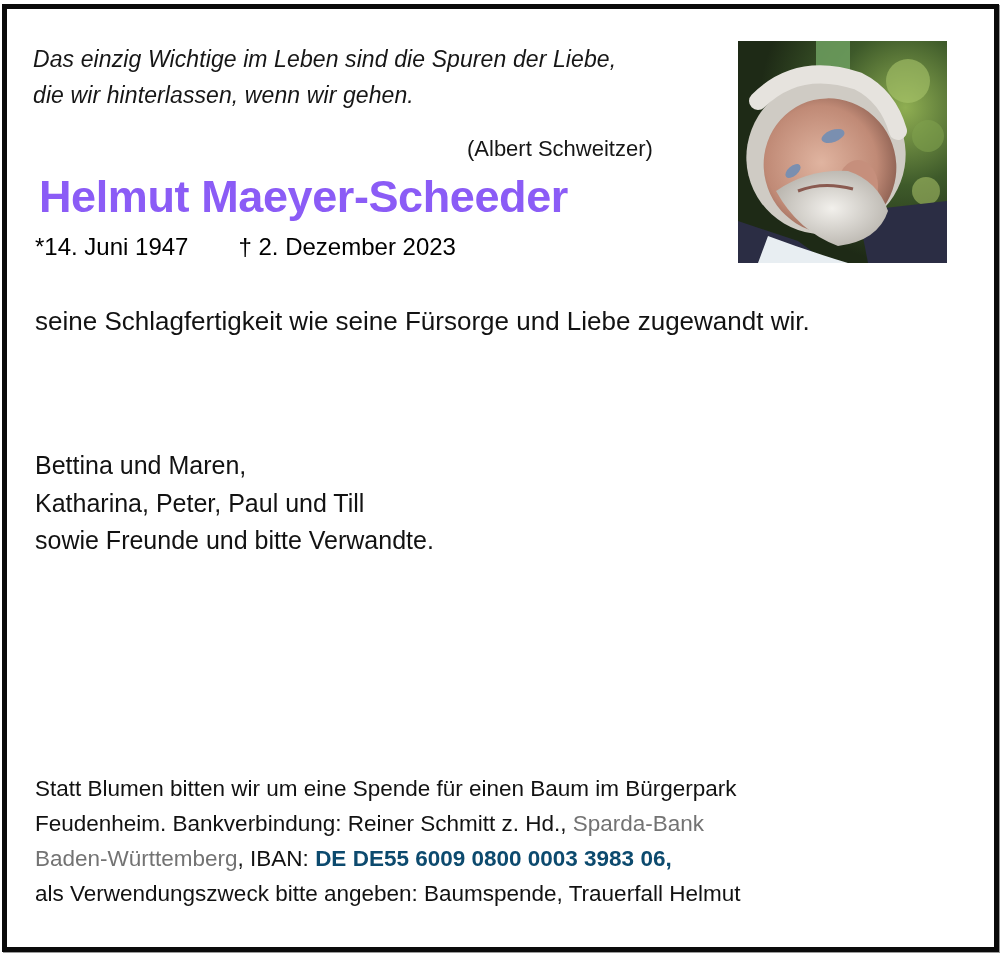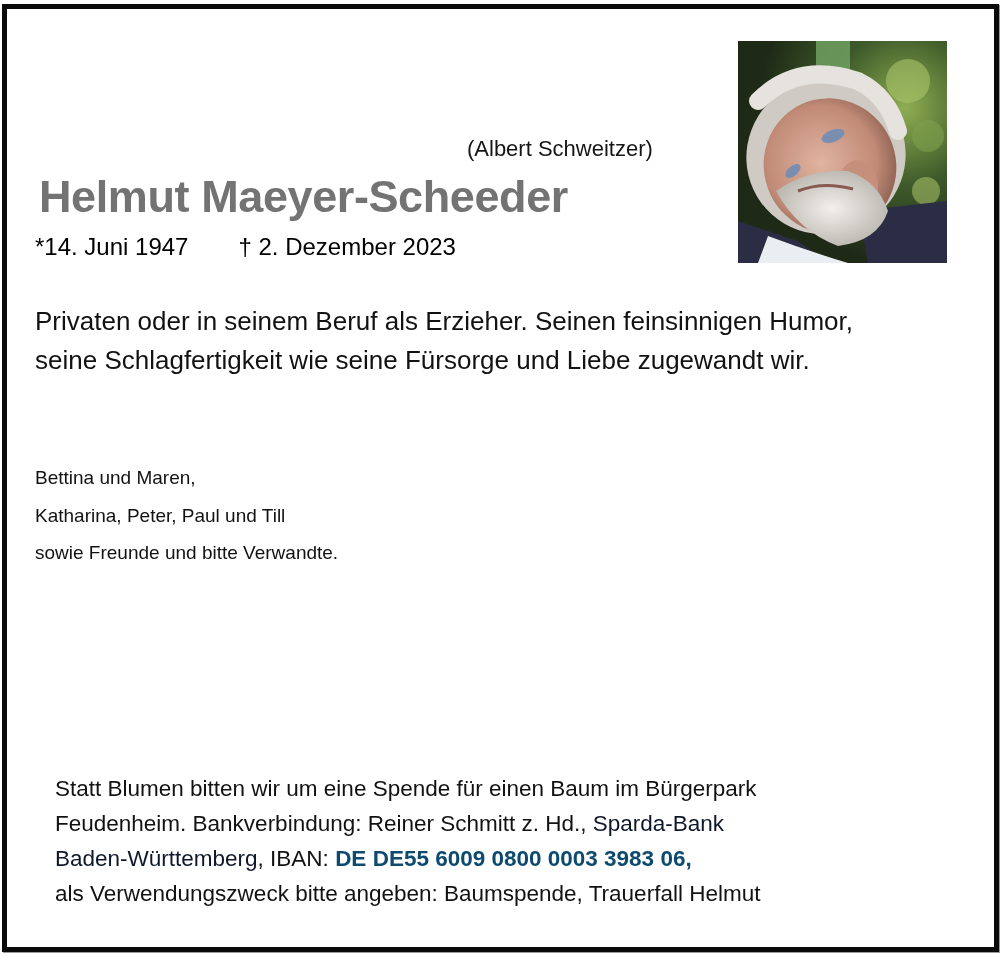--- a/index.html
+++ b/index.html
@@ -38,21 +38,21 @@
     .quote-author {
       left: 460px; top: 115px;
       font-size: 22px;
       color: #161616;
       margin-top: 12px;
     }
     .name {
       left: 32px; top: 162px;
       font-size: 45px;
       font-weight: bold;
-      color: #737373;
+      color: #8b5cf6;
       letter-spacing: -0.4px;
     }
     .dates {
       left: 28px; top: 224px;
       font-size: 24px;
       color: #000000;
     }
     .dates .death { margin-left: 50px; }
 
     .photo {
@@ -62,36 +62,39 @@
       background: #2f3b22;
     }
 
     .para {
       left: 28px;
       font-size: 26px;
       line-height: 38.5px;
       color: #121212;
     }
     .p1 { top: 293px; }
-    .p2 { top: 450px; font-size: 19px; line-height: 37.5px; }
+    .p2 { top: 438px; font-size: 25px; line-height: 37.5px; }
     .p3 { top: 609px; line-height: 41px; }
     .p4 {
       top: 762px;
       font-size: 22.5px;
       line-height: 35px;
-      margin-left: 20px;
     }
-    .bank-name { color: #0f172a; }
+    .bank-name { color: #737373; }
     .iban { font-weight: bold; color: #0c4a6e; }
   </style>
 </head>
 <body>
 
 <div class="frame">
 
+  <div class="abs quote">
+    <div>Das einzig Wichtige im Leben sind die Spuren der Liebe,</div>
+    <div>die wir hinterlassen, wenn wir gehen.</div>
+  </div>
   <div class="abs quote-author">(Albert Schweitzer)</div>
 
   <div class="abs name">Helmut Maeyer-Scheeder</div>
 
   <div class="abs dates">
     <span>*14. Juni 1947</span><span class="death">† 2. Dezember 2023</span>
   </div>
 
   <div class="abs photo">
     <svg width="209" height="222" viewBox="0 0 209 222">
@@ -124,21 +127,20 @@
       <ellipse cx="120" cy="145" rx="20" ry="26" fill="#c68f7c"></ellipse>
       <path d="M38 150 Q60 190 100 205 Q140 200 150 170 Q140 140 110 130 Q70 128 38 150 Z" fill="url(#beard)"></path>
       <path d="M60 150 Q85 140 115 148" stroke="#8a5a50" stroke-width="3" fill="none"></path>
       <ellipse cx="95" cy="95" rx="12" ry="6" fill="#7a8fb0" transform="rotate(-20 95 95)"></ellipse>
       <ellipse cx="55" cy="130" rx="9" ry="5" fill="#7a8fb0" transform="rotate(-40 55 130)"></ellipse>
       <path d="M20 60 Q60 20 120 40 Q150 55 160 90" stroke="#e6e3de" stroke-width="18" fill="none" stroke-linecap="round"></path>
     </svg>
   </div>
 
   <div class="abs para p1">
-    <div>Privaten oder in seinem Beruf als Erzieher. Seinen feinsinnigen Humor,</div>
     <div>seine Schlagfertigkeit wie seine Fürsorge und Liebe zugewandt wir.</div>
   </div>
 
   <div class="abs para p2">
     <div>Bettina und Maren,</div>
     <div>Katharina, Peter, Paul und Till</div>
     <div>sowie Freunde und bitte Verwandte.</div>
   </div>
 
 

